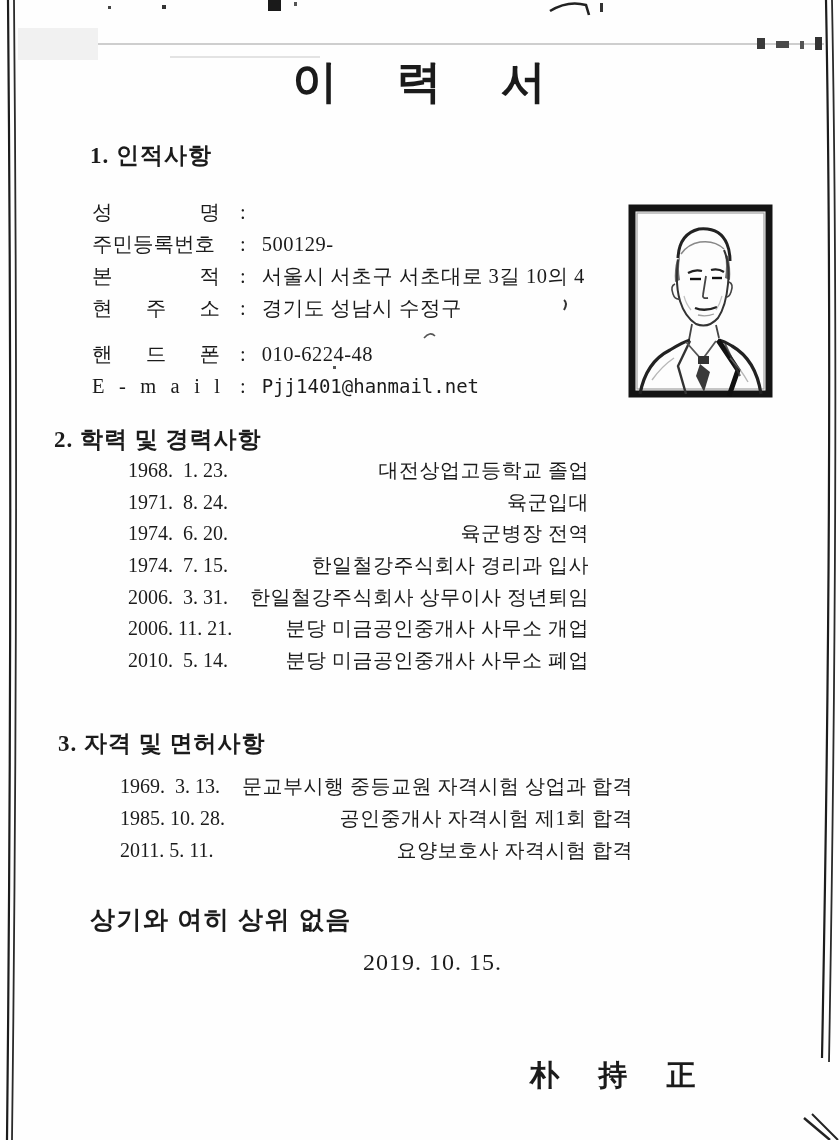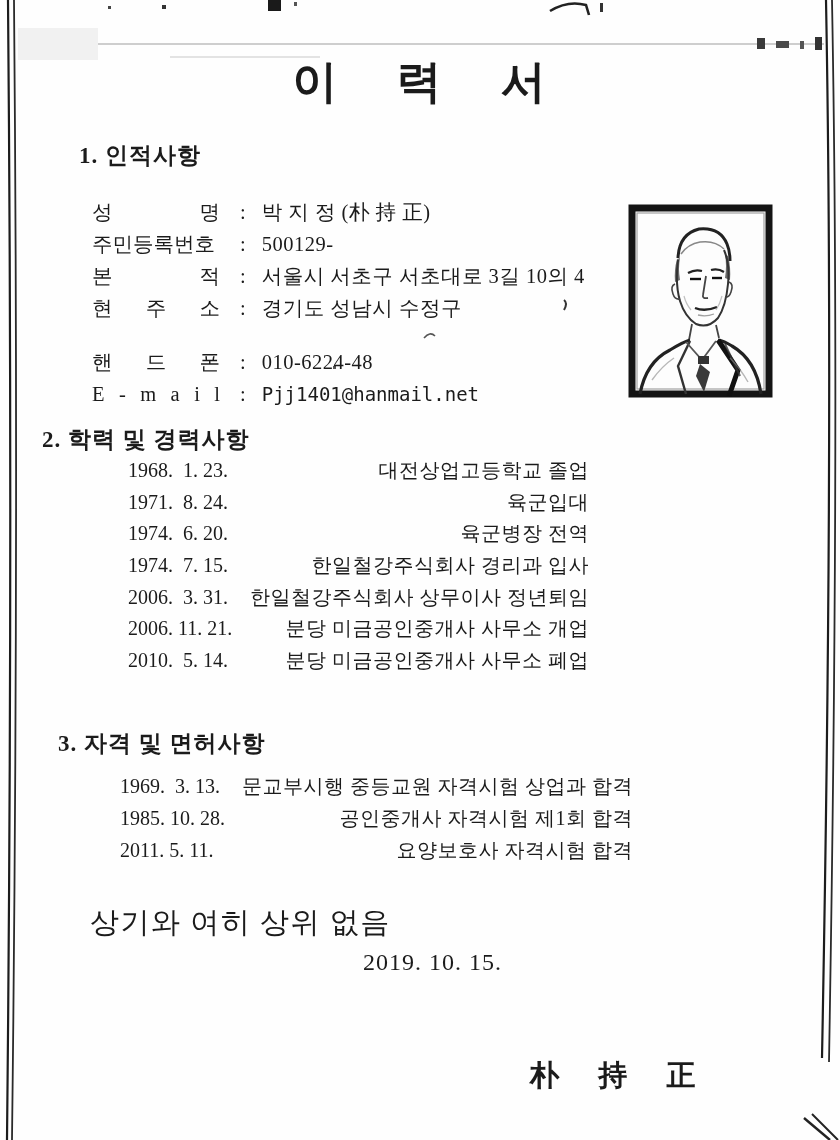--- a/index.html
+++ b/index.html
@@ -11,48 +11,48 @@
   }
   .artifact-layer { position:absolute; inset:0; pointer-events:none; }
 
   .doc-title {
     position:absolute; left:0; top:52px; width:840px;
     text-align:center; font-size:45px; font-weight:bold;
     word-spacing:44px; letter-spacing:2px; white-space:nowrap;
   }
 
   .sec-heading { position:absolute; font-size:23px; font-weight:bold; letter-spacing:1px; white-space:nowrap; }
-  .sec1-heading { left:79px; top:140px; }
-  .sec2-heading { left:42px; top:424px; }
+  .sec1-heading { left:90px; top:140px; }
+  .sec2-heading { left:54px; top:424px; }
   .sec3-heading { left:58px; top:728px; }
 
   .fields { position:absolute; left:92px; font-size:20.5px; }
   .fields-a { top:196px; }
-  .fields-b { top:338px;margin-top:8px; }
+  .fields-b { top:338px; }
   .field-row { display:flex; height:32px; align-items:center; white-space:nowrap; }
   .field-label {
     display:inline-block; width:128px;
     text-align:justify; text-align-last:justify; white-space:pre;
   }
   .field-colon { margin-left:20px; }
   .field-value { margin-left:16px; letter-spacing:0.5px; }
   .field-value-mono { font-family:"DejaVu Sans Mono","Liberation Mono",monospace; font-size:19px; letter-spacing:0; }
 
   .entries { position:absolute; font-size:20px; }
   .sec2-entries { left:128px; top:455px; }
   .sec3-entries { left:120px; top:770px; }
   .entry { display:flex; align-items:center; white-space:nowrap;justify-content:space-between; }
   .sec2-entries .entry { height:31.6px; }
   .sec3-entries .entry { height:32px; }
   .entry-date { display:inline-block; width:122px; white-space:pre; }
   .entry-desc { letter-spacing:0.5px; }
 
   .photo-frame { position:absolute; left:628px; top:204px; width:145px; height:194px; }
 
-  .declaration { position:absolute; left:90px; top:903px; font-size:29px; font-weight:normal; letter-spacing:1.5px; white-space:nowrap; }
+  .declaration { position:absolute; left:90px; top:903px; font-size:25px; font-weight:bold; letter-spacing:1.5px; white-space:nowrap; }
   .footer-date { position:absolute; left:363px; top:949px; font-size:24px; letter-spacing:1px; white-space:nowrap; }
   .signature   { position:absolute; left:530px; top:1056px; font-size:29px; font-weight:bold; word-spacing:32px; white-space:nowrap; }
 </style>
 </head>
 <body>
 
 <div class="page">
 
   <svg class="artifact-layer" width="840" height="1140" viewBox="0 0 840 1140">
 
@@ -86,21 +86,20 @@
   </svg>
 
   <div class="doc-title">이 력 서</div>
 
   <div class="sec-heading sec1-heading">1. 인적사항</div>
 
   <div class="fields fields-a">
     <div class="field-row">
       <span class="field-label">성 명</span>
       <span class="field-colon">:</span>
-      <span class="field-value">박 지 정 (朴 持 正)</span>
     </div>
     <div class="field-row">
       <span class="field-label">주민등록번호</span>
       <span class="field-colon">:</span>
       <span class="field-value">500129-</span>
     </div>
     <div class="field-row">
       <span class="field-label">본 적</span>
       <span class="field-colon">:</span>
       <span class="field-value">서울시 서초구 서초대로 3길 10의 4</span>

